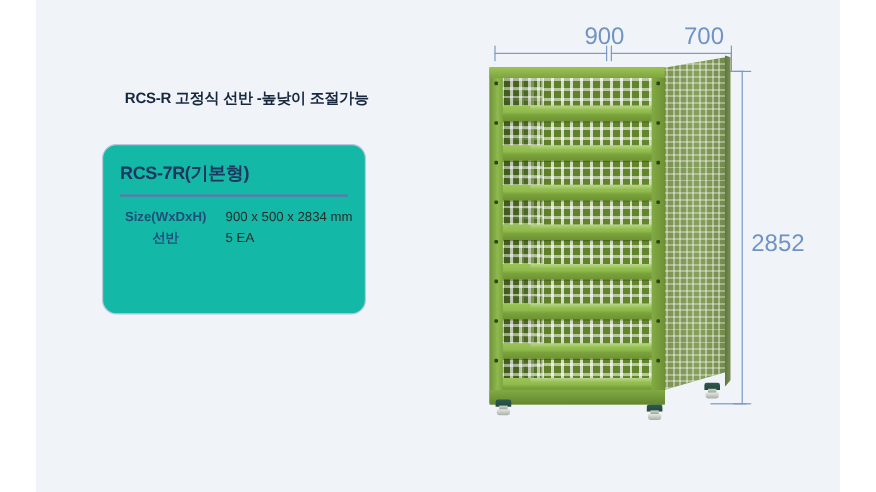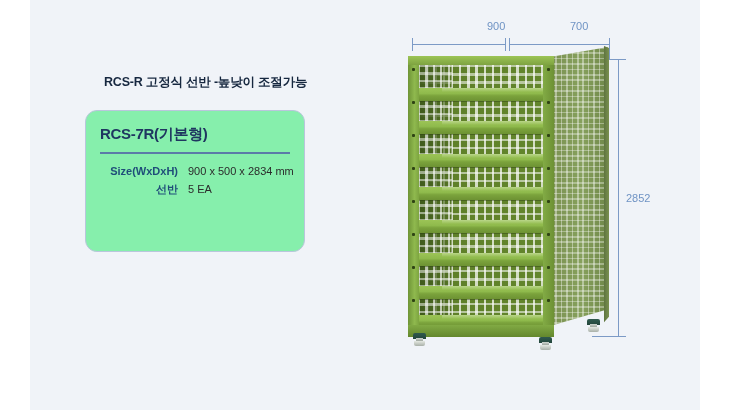--- a/index.html
+++ b/index.html
@@ -40,26 +40,26 @@
     font-weight: bold;
     color: #16273f;
     letter-spacing: -0.2px;
     white-space: nowrap;
     margin-left: 16px;
   }
 
   #spec-card {
     position: absolute;
     left: 85px;
-    top: 110px;
+    top: 120px;
     width: 220px;
     height: 142px;
     border: 1px solid #b9c6dc;
     border-radius: 12px;
-    background: #86efac;
+    background: #14b8a6;
     box-sizing: border-box;
   }
 
   #card-title {
     position: absolute;
     left: 14px;
     top: 14px;
     font-size: 15px;
     font-weight: bold;
     color: #1f3660;
@@ -84,36 +84,36 @@
     border-collapse: collapse;
   }
   #spec-table td {
     padding: 1px 0 3px 0;
     font-size: 11px;
     vertical-align: top;
     line-height: 14px;
   }
   #spec-table td.k {
     width: 80px;
-    text-align: right;
+    text-align: center;
     color: #1f4e79;
     font-weight: bold;
     padding-right: 10px;
     white-space: nowrap;
     margin-top: 36px;
   }
   #spec-table td.v {
     color: #2b2b2b;
     white-space: nowrap;
   }
 
   
   .dim-label {
     position: absolute;
-    font-size: 11px;
+    font-size: 20px;
     color: #6f93c4;
     white-space: nowrap;
   }
   .dim-line {
     position: absolute;
     background: #7c9ac6;
   }
   .dim-h { height: 1px; }
   .dim-v { width: 1px; }
 

